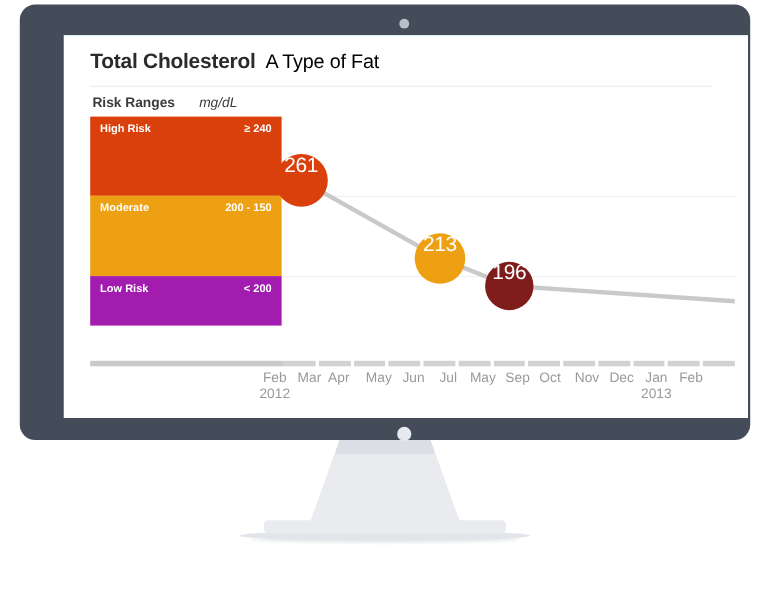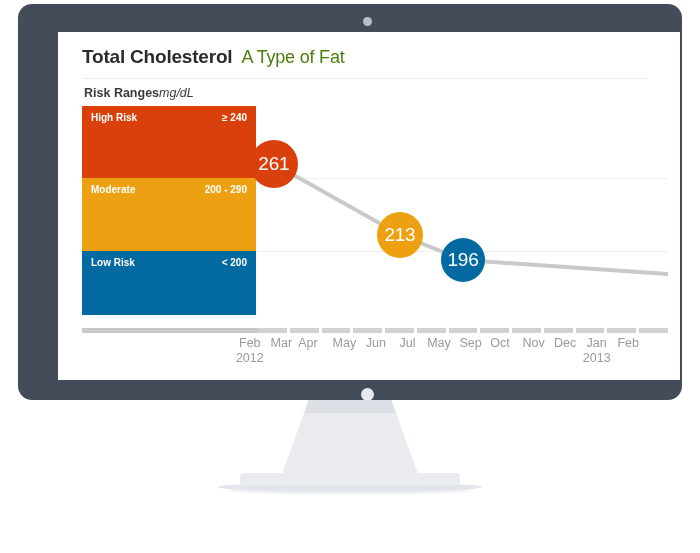--- a/index.html
+++ b/index.html
@@ -130,38 +130,39 @@
     gap: 9px;
   }
   .head .title {
     font-size: 19px;
     font-weight: bold;
     color: #2b2b2b;
     letter-spacing: -0.2px;
   }
   .head .subtitle {
     font-size: 18px;
-    color: #4d7c0f;
+    color: #000000;
     letter-spacing: -0.2px;
   }
   .head-rule {
     position: absolute;
     left: 24px;
     top: 46px;
     width: 566px;
     height: 1px;
     background: #ececec;
   }
 
   .legend-head {
     position: absolute;
     left: 26px;
     top: 54px;
     display: flex;
     align-items: flex-start;
+    gap: 22px;
   }
   .legend-head .lbl {
     font-size: 12.5px;
     font-weight: bold;
     color: #3b3b3b;
   }
   .legend-head .unit {
     font-size: 12.5px;
     font-style: italic;
     color: #3b3b3b;
@@ -183,21 +184,21 @@
     align-items: flex-start;
   }
   .band span {
     font-size: 10px;
     font-weight: bold;
     color: #ffffff;
     line-height: 15px;
   }
   .band-high { background: #d9400b; height: 72px; }
   .band-mid  { background: #eda112; height: 73px; }
-  .band-low  { background: #0369a1; height: 64px; justify-content: space-between; }
+  .band-low  { background: #a21caf; height: 45px; justify-content: space-between; }
 
   
   .gridline {
     position: absolute;
     left: 24px;
     width: 586px;
     height: 1px;
     background: #f0f0f0;
   }
   .gridline.g1 { top: 146px; }
@@ -263,21 +264,20 @@
     left: 0;
     top: 0;
     width: 610px;
     height: 336px;
     pointer-events: none;
   }
   .bubble {
     position: absolute;
     border-radius: 50%;
     display: flex;
-    align-items: center;
     justify-content: center;
     color: #ffffff;
     font-size: 19px;
     font-weight: normal;
     letter-spacing: -0.3px;
   }
 </style>
 </head>
 <body>
 
@@ -310,40 +310,40 @@
         <div class="gridline g1"></div>
         <div class="gridline g2"></div>
 
         <div class="bands">
           <div class="band band-high">
             <span>High Risk</span>
             <span>≥ 240</span>
           </div>
           <div class="band band-mid">
             <span>Moderate</span>
-            <span>200 - 290</span>
+            <span>200 - 150</span>
           </div>
           <div class="band band-low">
             <span>Low Risk</span>
             <span>&lt; 200</span>
           </div>
         </div>
 
         <svg class="plot" viewBox="0 0 610 336">
           <polyline id="trend-line" fill="none" stroke="#c9c9c9" stroke-width="4" stroke-linecap="round" points="215.76923076923077,131.72 341.9230769230769,202.76 405,227.92000000000002 610,241.92000000000002"></polyline>
         </svg>
 
         <div id="bubbles">
             <div class="bubble" style="width: 48px; height: 48px; left: 191.769px; top: 107.72px; background: rgb(217, 64, 11);">
               <span>261</span>
             </div>
             <div class="bubble" style="width: 46px; height: 46px; left: 318.923px; top: 179.76px; background: rgb(237, 161, 18);">
               <span>213</span>
             </div>
-            <div class="bubble" style="width: 44px; height: 44px; left: 383px; top: 205.92px; background: #0369a1;">
+            <div class="bubble" style="width: 44px; height: 44px; left: 383px; top: 205.92px; background: #7f1d1d;">
               <span>196</span>
             </div>
           </div>
 
         <div class="axis">
           <div class="axis-solid"></div>
           <div class="axis-ticks" id="axis-ticks">
               <div class="axis-tick"></div>
               <div class="axis-tick"></div>
               <div class="axis-tick"></div>

